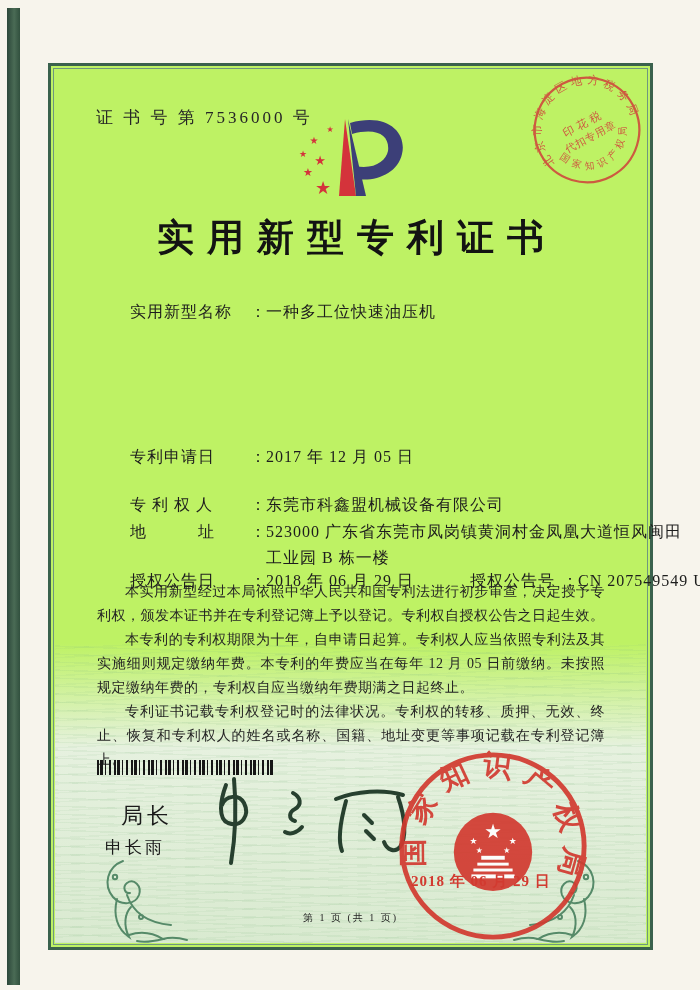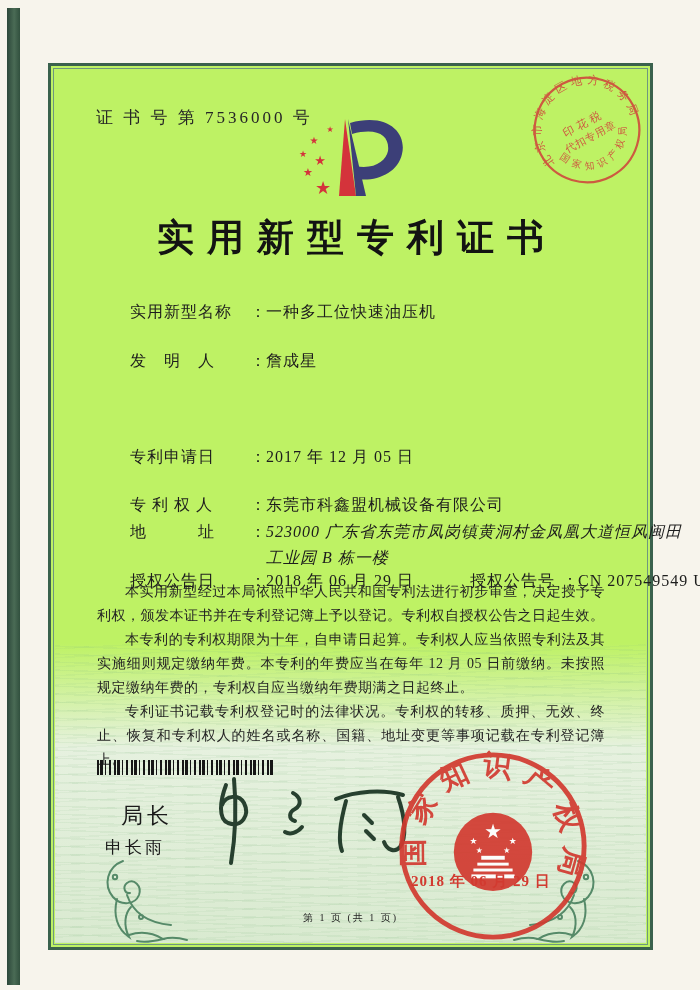--- a/index.html
+++ b/index.html
@@ -34,21 +34,21 @@
   }
   .logo{position:absolute;left:242px;top:50px;width:120px;height:96px;}
   .title{
     position:absolute;top:147px;left:0;right:0;text-align:center;
     font-size:37px;font-weight:bold;letter-spacing:13px;text-indent:13px;color:#131313;
   }
   .frow{position:absolute;left:47px;font-size:16px;line-height:26px;white-space:nowrap;margin-left:32px;}
   .flabel{display:inline-block;width:120px;vertical-align:top;letter-spacing:1px;}
   .fcolon{display:inline-block;width:16px;vertical-align:top;}
   .fvalue{display:inline-block;vertical-align:top;letter-spacing:1px;}
-  .fvalue.wrap{white-space:normal;width:430px;font-style:italic;}
+  .fvalue.wrap{white-space:normal;width:430px;}
   .grant-right{position:absolute;left:340px;top:0;white-space:nowrap;}
   .grant-right .flabel{width:92px;}
   .paras{
     position:absolute;left:46px;top:514px;width:508px;
     font-size:14px;line-height:24px;text-align:justify;color:#242424;letter-spacing:.5px;
   }
   .paras p{margin:0;text-indent:2em;}
   .barcode{
     position:absolute;left:46px;top:694px;width:178px;height:15px;
     background:repeating-linear-gradient(90deg,
@@ -110,23 +110,20 @@
     <text x="27" y="49" font-size="13" text-anchor="middle" fill="#d4333b">★</text>
     <text x="10" y="41" font-size="9" text-anchor="middle" fill="#d4333b">★</text>
     <text x="21" y="28" font-size="10" text-anchor="middle" fill="#d4333b">★</text>
     <text x="37" y="16" font-size="8" text-anchor="middle" fill="#d4333b">★</text>
   </svg>
 
   <div class="title">实用新型专利证书</div>
 
   <div class="frow" style="top:233px">
     <span class="flabel">实用新型名称</span><span class="fcolon">：</span><span class="fvalue">一种多工位快速油压机</span>
-  </div>
-  <div class="frow" style="top:282px">
-    <span class="flabel">发　明　人</span><span class="fcolon">：</span><span class="fvalue">詹成星</span>
   </div>
   <div class="frow" style="top:378px">
     <span class="flabel">专利申请日</span><span class="fcolon">：</span><span class="fvalue">2017 年 12 月 05 日</span>
   </div>
   <div class="frow" style="top:426px">
     <span class="flabel">专 利 权 人</span><span class="fcolon">：</span><span class="fvalue">东莞市科鑫盟机械设备有限公司</span>
   </div>
   <div class="frow" style="top:453px">
     <span class="flabel">地　　　址</span><span class="fcolon">：</span><span class="fvalue wrap">523000 广东省东莞市凤岗镇黄洞村金凤凰大道恒风闽田工业园 B 栋一楼</span>
   </div>

